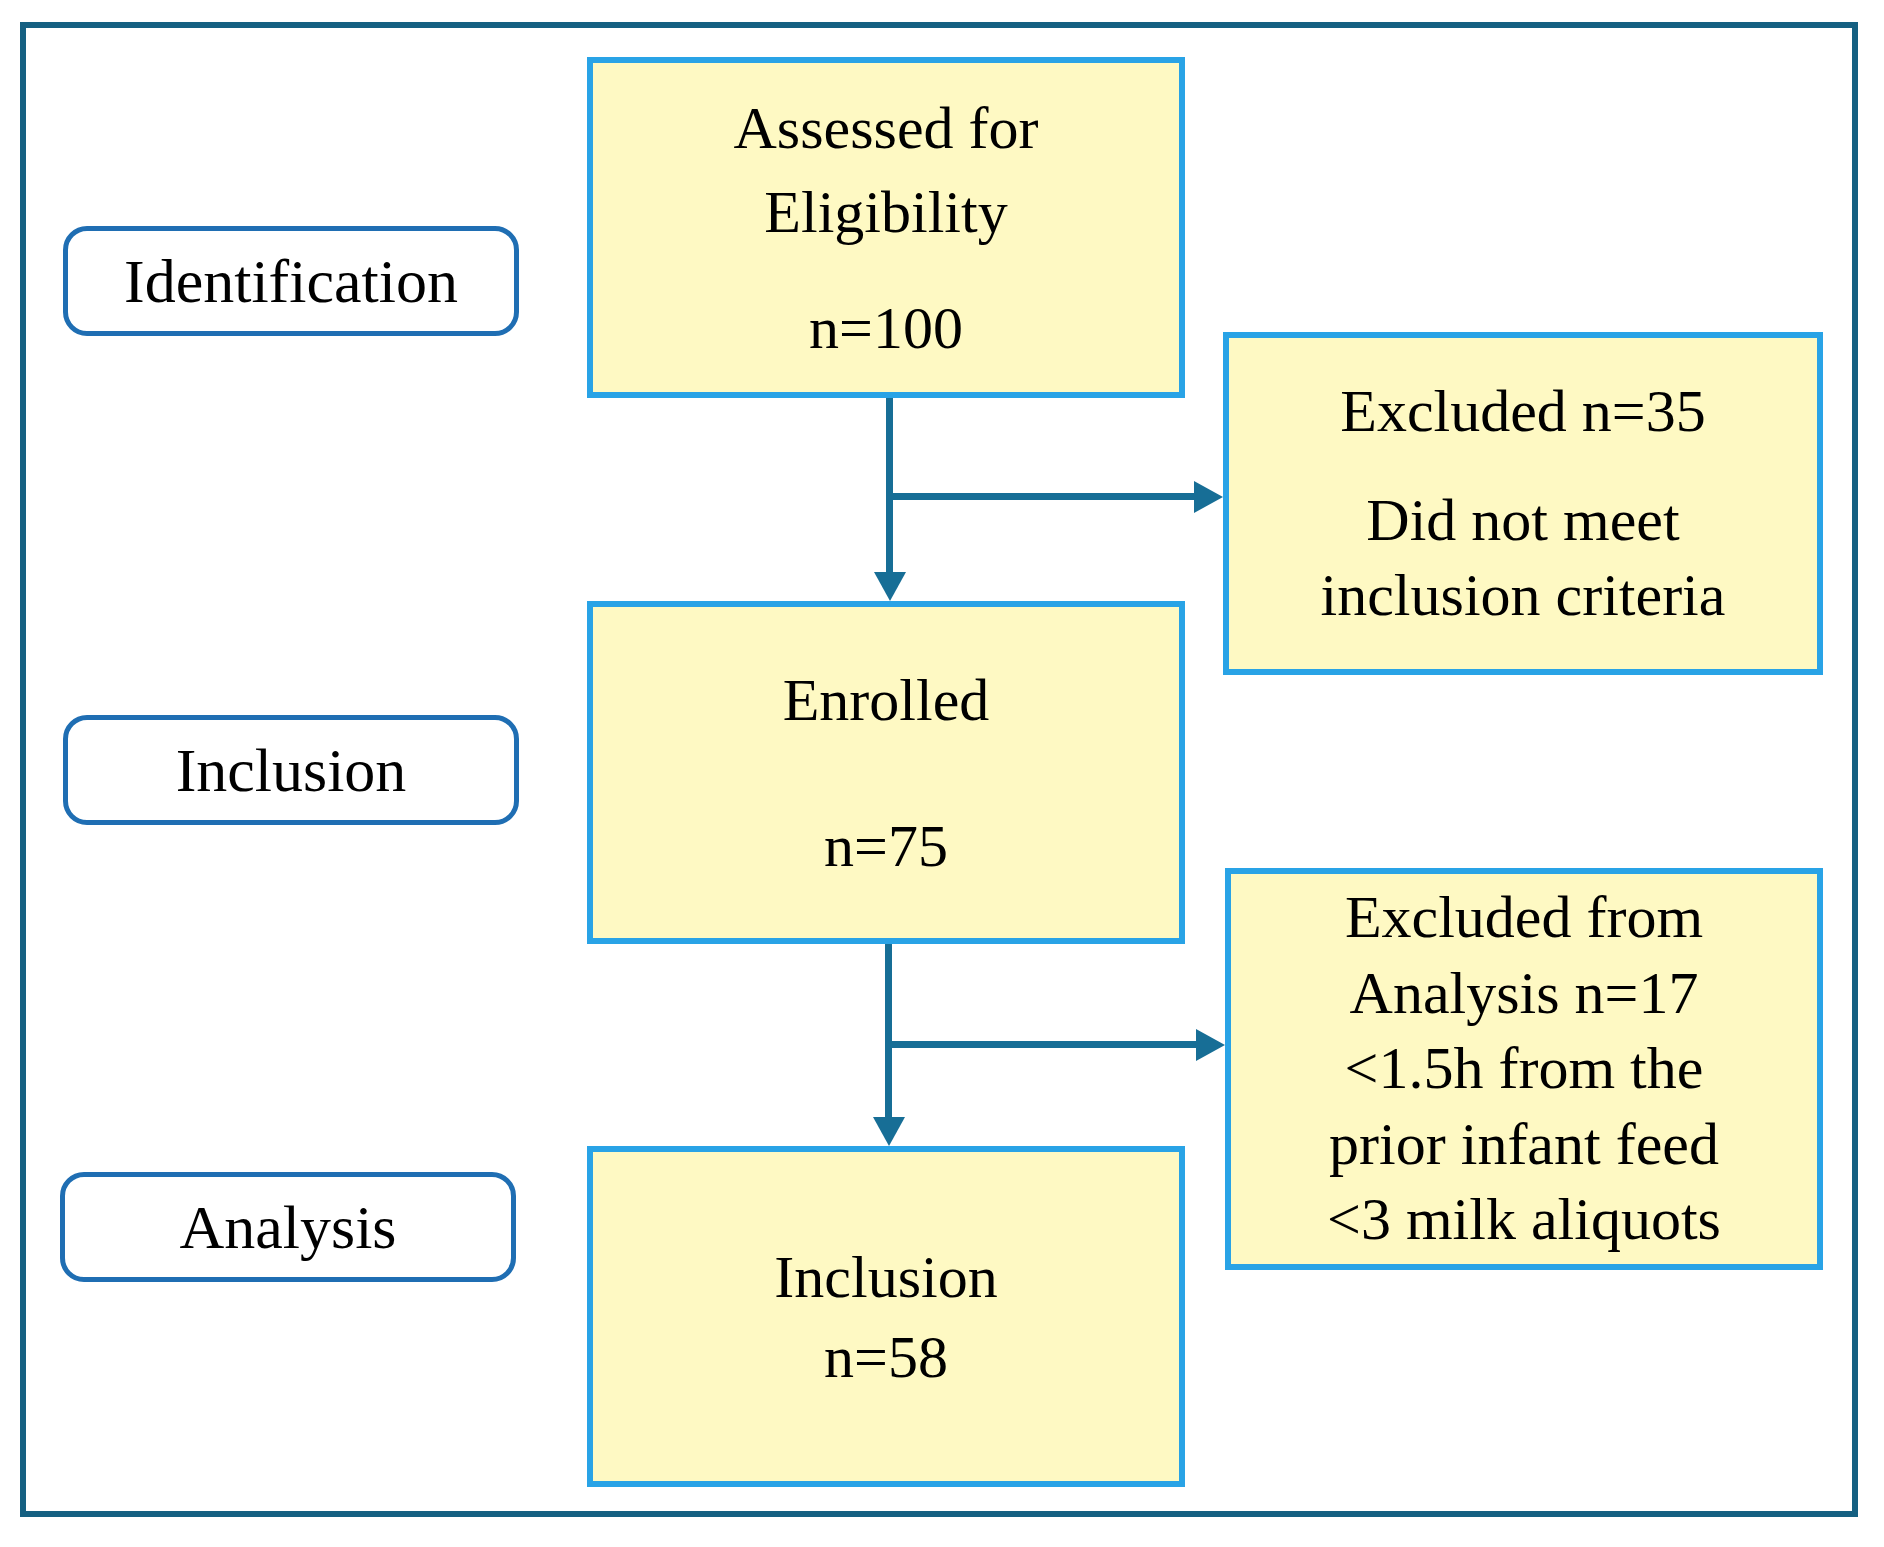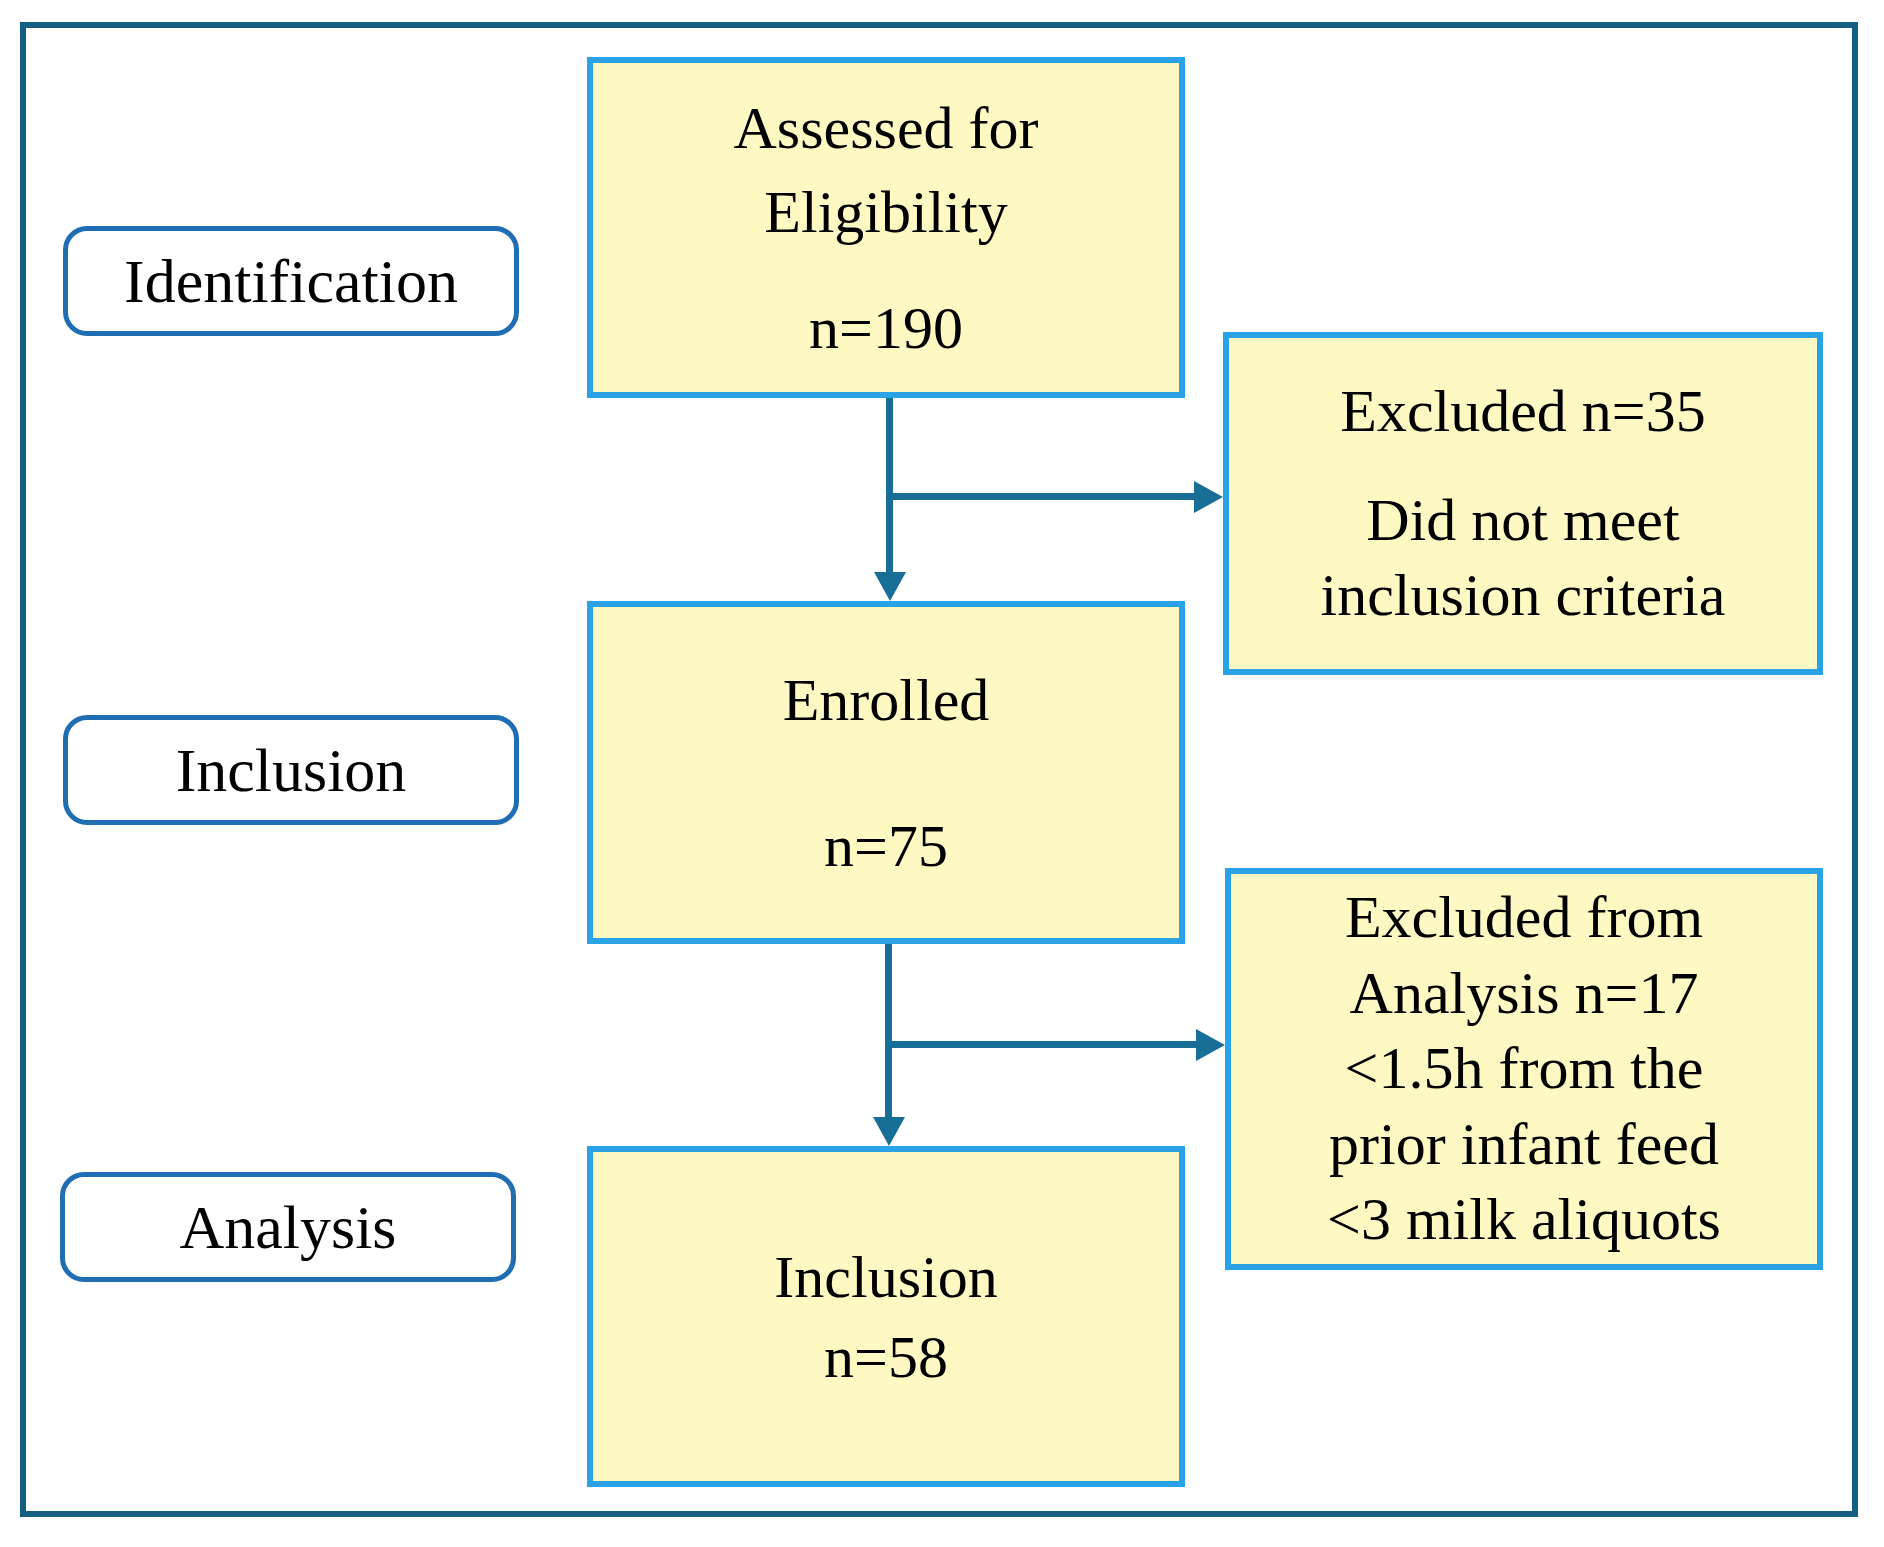--- a/index.html
+++ b/index.html
@@ -109,21 +109,21 @@
   <div class="stage-box stage-inclusion">
     <span>Inclusion</span>
   </div>
   <div class="stage-box stage-analysis">
     <span>Analysis</span>
   </div>
 
   <div class="flow-box box-assessed">
     <span class="line">Assessed for</span>
     <span class="line">Eligibility</span>
-    <span class="line count">n=190</span>
+    <span class="line count">n=100</span>
   </div>
 
   <div class="flow-box box-enrolled">
     <span class="line">Enrolled</span>
     <span class="line count">n=75</span>
   </div>
 
   <div class="flow-box box-analyzed">
     <span class="line">Inclusion</span>
     <span class="line count">n=58</span>

